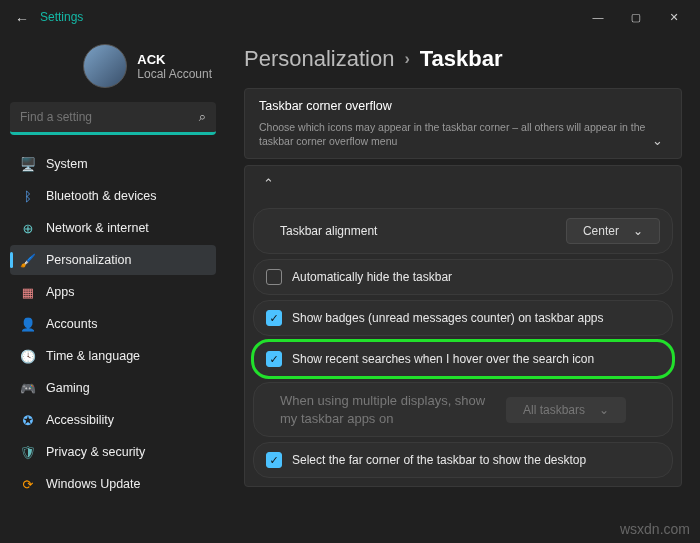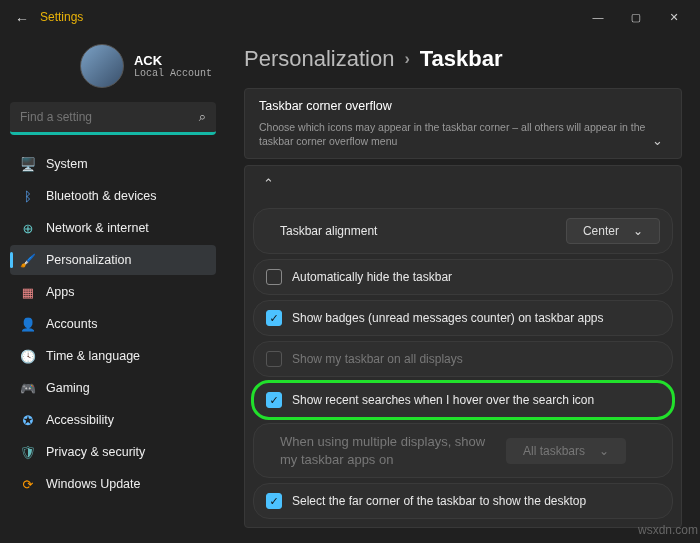--- a/index.html
+++ b/index.html
@@ -1,27 +1,27 @@
 <!DOCTYPE html>
 <html><head>
 <meta charset="utf-8">
 <style>
 * { box-sizing: border-box; margin: 0; padding: 0; font-family: "Segoe UI", sans-serif; }
 body { background: #202020; color: #fff; width: 700px; height: 543px; overflow: hidden; position: relative; }
 .titlebar { display: flex; align-items: center; height: 34px; padding: 0 8px; }
 .titlebar .back { width: 28px; text-align: center; font-size: 14px; color: #ddd; }
-.titlebar .title { font-size: 12px; color: #eab308; margin-left: 4px; }
+.titlebar .title { font-size: 12px; color: #14b8a6; margin-left: 4px; }
 .winctrl { margin-left: auto; display: flex; gap: 2px; }
 .winctrl div { width: 36px; height: 28px; display: flex; align-items: center; justify-content: center; color: #ccc; font-size: 11px; }
 .content { display: flex; height: calc(100% - 34px); }
 .sidebar { width: 226px; padding: 4px 10px 10px 10px; display: flex; flex-direction: column; }
 .profile { display: flex; align-items: center; gap: 10px; padding: 6px 4px 14px 4px; justify-content: flex-end; }
 .avatar { width: 44px; height: 44px; border-radius: 50%; background: linear-gradient(135deg,#7aa0c4,#3a506b); border: 1px solid #555; }
 .profile .name { font-size: 13px; font-weight: 600; }
-.profile .acct { font-size: 10px; color: #aaa; font-family: Liberation Mono, monospace; }
+.profile .acct { font-size: 12px; color: #aaa; }
 .searchbox { display: flex; align-items: center; background: #2d2d2d; border-radius: 4px; border-bottom: 3px solid #14b8a6; padding: 7px 10px; margin-bottom: 14px; }
 .searchbox input { flex: 1; background: transparent; border: none; outline: none; color: #ccc; font-size: 12px; }
 .searchbox .sicon { color: #ccc; font-size: 13px; }
 .nav { display: flex; flex-direction: column; gap: 2px; }
 .nav-item { display: flex; align-items: center; gap: 10px; padding: 7px 10px; border-radius: 4px; font-size: 12.5px; color: #eee; position: relative; }
 .nav-item.sel { background: #34373a; }
 .nav-item.sel::before { content: ""; position: absolute; left: 0; top: 7px; bottom: 7px; width: 3px; background: #4cc2ff; border-radius: 2px; }
 .nav-item .ico { width: 16px; height: 16px; display: flex; align-items: center; justify-content: center; font-size: 13px; }
 .main { flex: 1; padding: 12px 18px 0 18px; overflow: hidden; }
 .breadcrumb { display: flex; align-items: center; gap: 10px; font-size: 22px; font-weight: 600; margin-bottom: 16px; }
@@ -37,21 +37,21 @@
 .row { display: flex; align-items: center; background: #2f2f2f; border: 1px solid #3a3a3a; border-radius: 16px; padding: 9px 12px; margin-top: 5px; font-size: 12px; }
 .row .rlabel { flex: 1; color: #e8e8e8; }
 .row.disabled .rlabel { color: #777; }
 .row .rsub { font-size: 13px; color: #888; line-height: 1.35; }
 .dd { display: flex; align-items: center; gap: 14px; background: #3a3a3a; border: 1px solid #4a4a4a; border-radius: 4px; padding: 5px 16px; font-size: 12px; color: #ddd; min-width: 88px; justify-content: space-between; }
 .dd.dis { color: #777; border-color: #3a3a3a; }
 .cb { width: 16px; height: 16px; border: 1.5px solid #888; border-radius: 3px; margin-right: 10px; flex-shrink: 0; display: flex; align-items: center; justify-content: center; font-size: 11px; }
 .cb.checked { background: #4cc2ff; border-color: #4cc2ff; color: #111; }
 .cb.dis { border-color: #555; }
 .hl { outline: 3px solid #21e02b; outline-offset: -1px; }
-.watermark { position: absolute; right: 2px; bottom: 6px; font-size: 12px; color: #666; text-align: center; }
+.watermark { position: absolute; right: 10px; bottom: 6px; font-size: 14px; color: #666; text-align: center; }
 </style>
 </head>
 <body>
 
 <div class="titlebar">
   <div class="back">←</div>
   <div class="title">Settings</div>
   <div class="winctrl">
     <div>—</div>
     <div>▢</div>
@@ -150,24 +150,20 @@
           </div>
         </div>
         <div class="row">
           <span class="cb"></span>
           <span class="rlabel">Automatically hide the taskbar</span>
         </div>
         <div class="row">
           <span class="cb checked">✓</span>
           <span class="rlabel">Show badges (unread messages counter) on taskbar apps</span>
         </div>
-        <div class="row disabled">
-          <span class="cb dis"></span>
-          <span class="rlabel">Show my taskbar on all displays</span>
-        </div>
         <div class="row hl">
           <span class="cb checked">✓</span>
           <span class="rlabel">Show recent searches when I hover over the search icon</span>
         </div>
         <div class="row disabled">
           <span class="rlabel rsub" style="padding-left:14px; max-width:240px">When using multiple displays, show my taskbar apps on</span>
           <div class="dd dis">
             <span>All taskbars</span>
             <span>⌄</span>
           </div>

